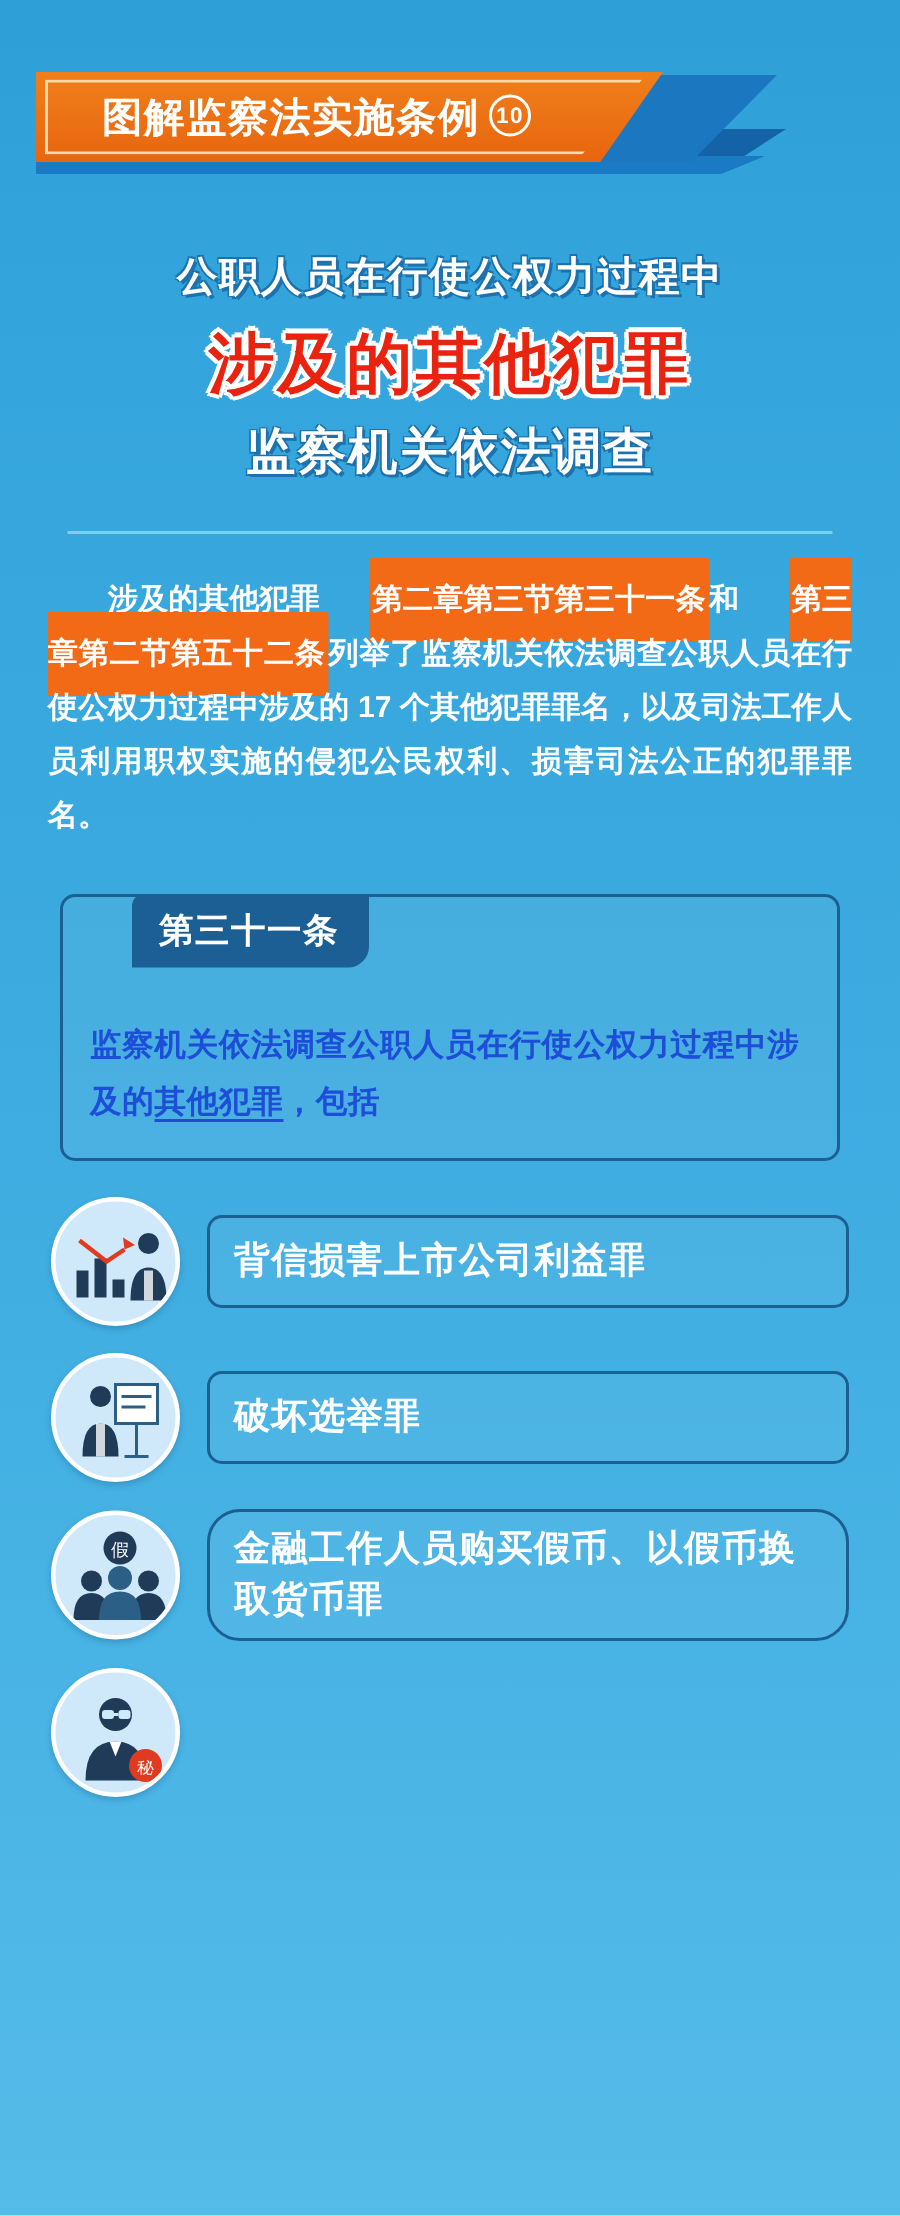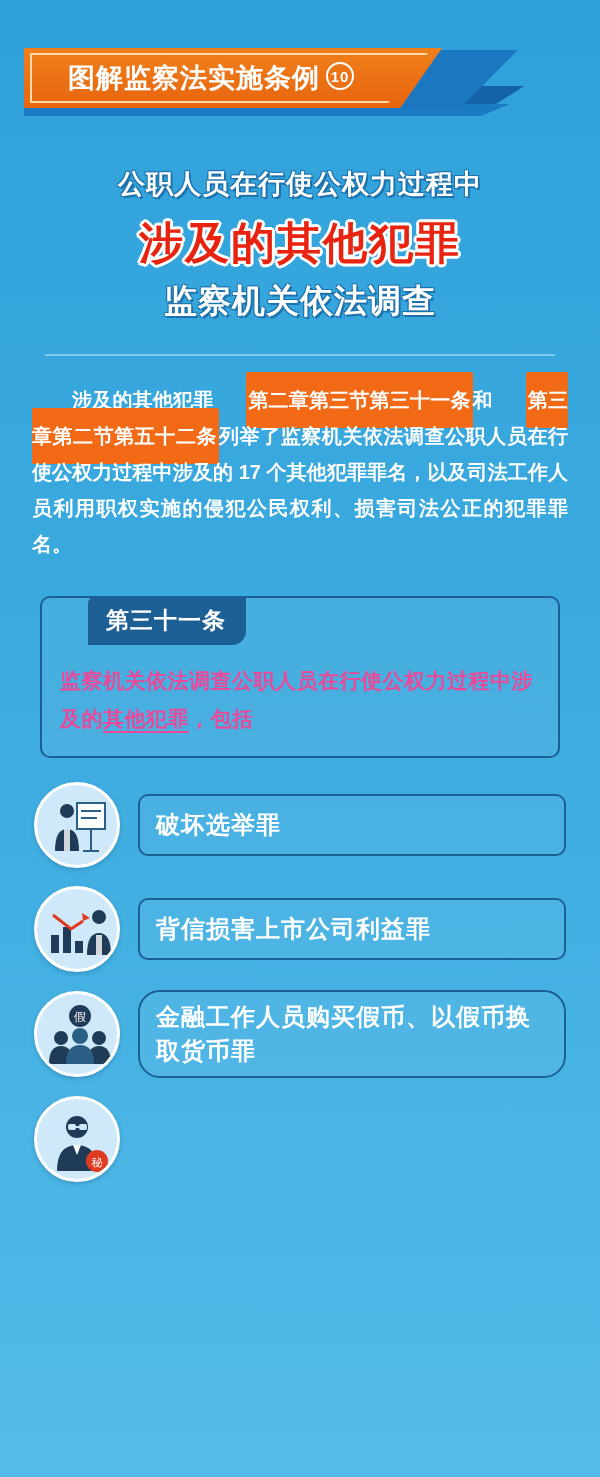--- a/index.html
+++ b/index.html
@@ -166,24 +166,24 @@
     background: #1c5f94;
     color: #ffffff;
     font-size: 23px;
     font-weight: bold;
     padding: 9px 20px 9px 18px;
     border-radius: 8px 0 14px 0;
     letter-spacing: 1px;
     margin-left: 48px;
   }
   .article-body {
-    margin-top: 48px;
+    margin-top: 64px;
     font-size: 21px;
     line-height: 38px;
-    color: #ec4899;
+    color: #1d4ed8;
     font-weight: bold;
     letter-spacing: .5px;
   }
   .article-body .ul {
     text-decoration: underline;
     text-underline-offset: 5px;
   }
 
   
   .list {
@@ -250,56 +250,56 @@
 </div>
 
 <div class="article">
   <div class="article-tab">第三十一条</div>
   <div class="article-body">
     <span>监察机关依法调查公职人员在行使公权力过程中涉及的</span><span class="ul">其他犯罪</span><span>，包括</span>
   </div>
 </div>
 
 <div class="list">
+
+  <div class="crime-row">
+    <div class="crime-icon">
+      <svg width="86" height="86" viewBox="0 0 86 86">
+        <rect x="14" y="46" width="8" height="18" fill="#1f3b57"></rect>
+        <rect x="26" y="38" width="8" height="26" fill="#1f3b57"></rect>
+        <rect x="38" y="52" width="8" height="12" fill="#1f3b57"></rect>
+        <path d="M16 26 L34 40 L46 32" stroke="#e03a20" stroke-width="3" fill="none"></path>
+        <path d="M46 32 l-1 -8 l8 5 z" fill="#e03a20"></path>
+        <circle cx="62" cy="28" r="7" fill="#1f3b57"></circle>
+        <path d="M50 66 q0-22 12-22 q12 0 12 22 z" fill="#1f3b57"></path>
+        <rect x="59" y="46" width="6" height="20" fill="#ffffff" opacity=".8"></rect>
+      </svg>
+    </div>
+    <div class="crime-label">背信损害上市公司利益罪</div>
+  </div>
 
   <div class="crime-row">
     <div class="crime-icon">
       <svg width="86" height="86" viewBox="0 0 86 86">
         <rect x="40" y="18" width="28" height="26" fill="#ffffff" stroke="#2c5f86" stroke-width="2"></rect>
         <line x1="54" y1="44" x2="54" y2="66" stroke="#2c5f86" stroke-width="2"></line>
         <line x1="46" y1="66" x2="62" y2="66" stroke="#2c5f86" stroke-width="2"></line>
         <circle cx="30" cy="26" r="7" fill="#1f3b57"></circle>
         <path d="M18 66 q0-22 12-22 q12 0 12 22 z" fill="#1f3b57"></path>
         <rect x="27" y="44" width="6" height="22" fill="#ffffff" opacity=".8"></rect>
         <line x1="44" y1="26" x2="64" y2="26" stroke="#2c5f86" stroke-width="2"></line>
         <line x1="44" y1="33" x2="60" y2="33" stroke="#2c5f86" stroke-width="2"></line>
       </svg>
     </div>
     <div class="crime-label">破坏选举罪</div>
   </div>
 
   <div class="crime-row">
     <div class="crime-icon">
       <svg width="86" height="86" viewBox="0 0 86 86">
-        <rect x="14" y="46" width="8" height="18" fill="#1f3b57"></rect>
-        <rect x="26" y="38" width="8" height="26" fill="#1f3b57"></rect>
-        <rect x="38" y="52" width="8" height="12" fill="#1f3b57"></rect>
-        <path d="M16 26 L34 40 L46 32" stroke="#e03a20" stroke-width="3" fill="none"></path>
-        <path d="M46 32 l-1 -8 l8 5 z" fill="#e03a20"></path>
-        <circle cx="62" cy="28" r="7" fill="#1f3b57"></circle>
-        <path d="M50 66 q0-22 12-22 q12 0 12 22 z" fill="#1f3b57"></path>
-        <rect x="59" y="46" width="6" height="20" fill="#ffffff" opacity=".8"></rect>
-      </svg>
-    </div>
-    <div class="crime-label">背信损害上市公司利益罪</div>
-  </div>
-
-  <div class="crime-row">
-    <div class="crime-icon">
-      <svg width="86" height="86" viewBox="0 0 86 86">
         <circle cx="43" cy="22" r="11" fill="#1f3b57"></circle>
         <text x="43" y="27" font-size="12" fill="#ffffff" text-anchor="middle" font-family="'Liberation Sans', sans-serif">假</text>
         <circle cx="24" cy="44" r="7" fill="#1f3b57"></circle>
         <path d="M12 70 q0-18 12-18 q12 0 12 18 z" fill="#1f3b57"></path>
         <circle cx="62" cy="44" r="7" fill="#1f3b57"></circle>
         <path d="M50 70 q0-18 12-18 q12 0 12 18 z" fill="#1f3b57"></path>
         <circle cx="43" cy="42" r="8" fill="#2c5f86"></circle>
         <path d="M29 70 q0-19 14-19 q14 0 14 19 z" fill="#2c5f86"></path>
       </svg>
     </div>

